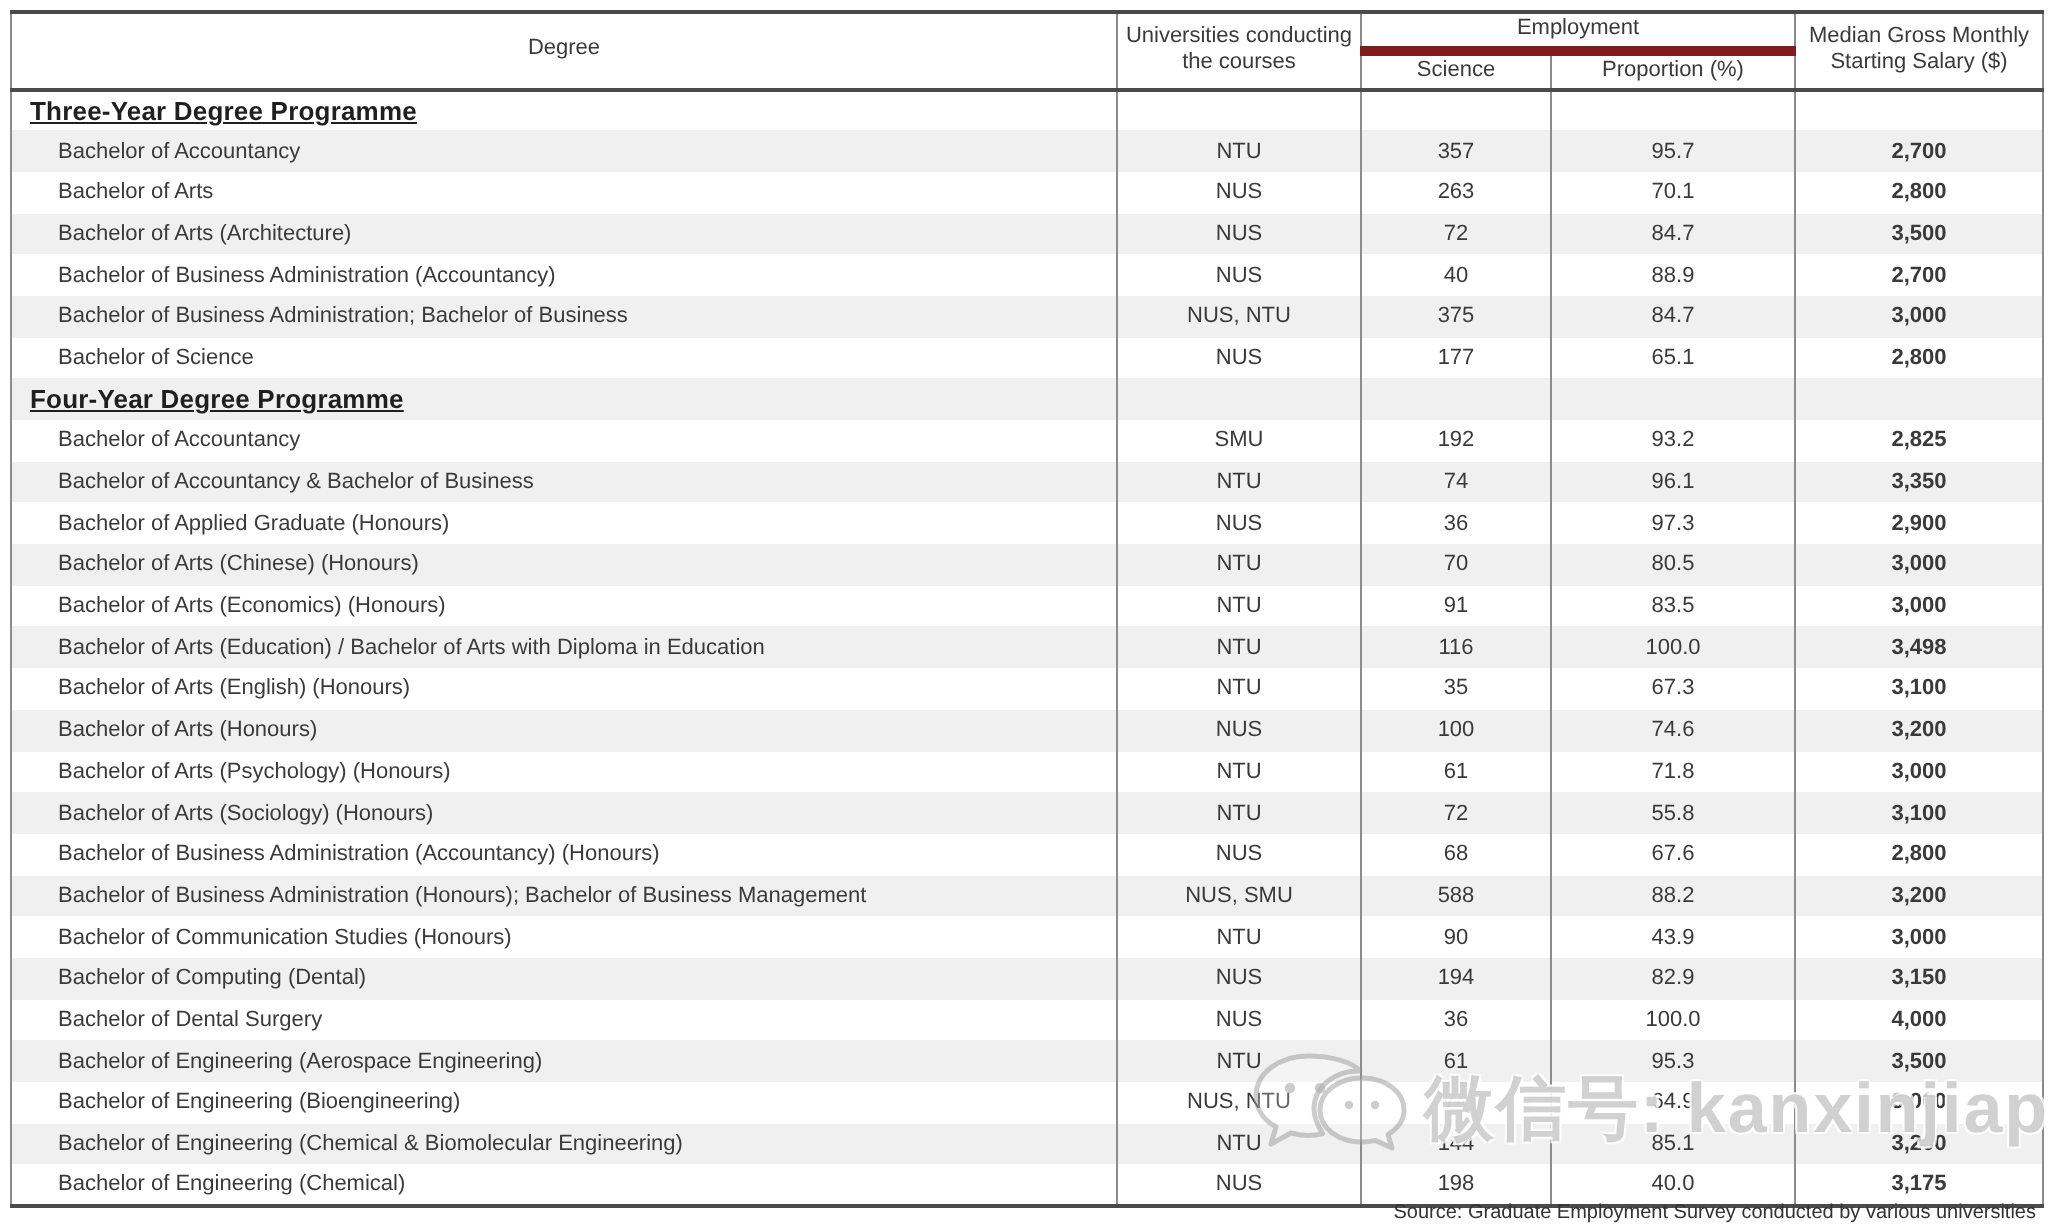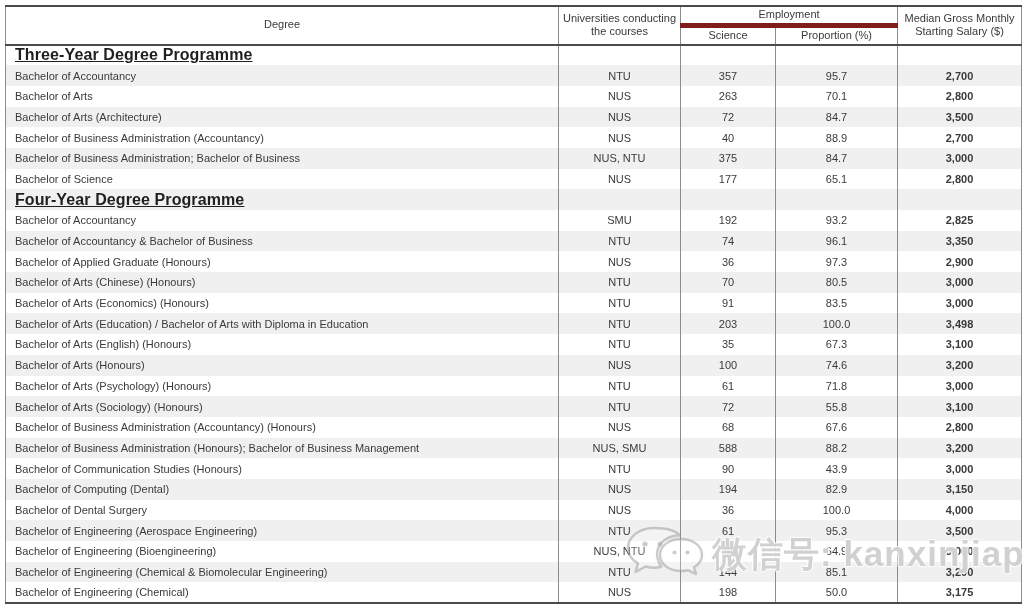--- a/index.html
+++ b/index.html
@@ -34,26 +34,26 @@
   th.h-degree, th.h-uni, th.h-emp, th.h-num, th.h-prop { border-right:1px solid #8c8c8c; }
   th.h-emp { border-bottom:5px solid #7f1d1d; }
   th.h-degree, th.h-uni, th.h-salary { border-bottom:2px solid #4a4a4a; }
   thead tr.hrow2 th { border-bottom:2px solid #4a4a4a; }
 
   tbody td {
     font-size:11px; color:#3a3a3a; vertical-align:middle;
     padding:0 2px; height:20.7px; white-space:nowrap; overflow:hidden;
   }
   tbody tr:nth-child(even) { background:#f0f0f0; }
-  td.col-degree { text-align:left; padding-left:9px; border-right:1px solid #8c8c8c; }
+  td.col-degree { text-align:left; padding-left:23px; border-right:1px solid #8c8c8c; }
   td.col-universities, td.col-number, td.col-proportion { text-align:center; border-right:1px solid #8c8c8c; }
   td.col-salary { text-align:center;font-weight:bold; }
   td.section-cell { padding-left:9px; }
   .section-title {
-    font-weight:bold; text-decoration:underline; color:#1f1f1f; font-size:16px;
+    font-weight:bold; text-decoration:underline; color:#1f1f1f; font-size:13px;
     letter-spacing:0.1px;
   }
 
   .source-note {
     position:absolute; top:601px; right:6px;
     font-size:10px; color:#333333; line-height:11px;
   }
 
   .watermark {
     position:absolute; left:626px; top:524px; height:60px;
@@ -191,21 +191,21 @@
         <tr>
           <td class="col-degree">Bachelor of Arts (Economics) (Honours)</td>
           <td class="col-universities">NTU</td>
           <td class="col-number">91</td>
           <td class="col-proportion">83.5</td>
           <td class="col-salary">3,000</td>
         </tr>
         <tr>
           <td class="col-degree">Bachelor of Arts (Education) / Bachelor of Arts with Diploma in Education</td>
           <td class="col-universities">NTU</td>
-          <td class="col-number">203</td>
+          <td class="col-number">116</td>
           <td class="col-proportion">100.0</td>
           <td class="col-salary">3,498</td>
         </tr>
         <tr>
           <td class="col-degree">Bachelor of Arts (English) (Honours)</td>
           <td class="col-universities">NTU</td>
           <td class="col-number">35</td>
           <td class="col-proportion">67.3</td>
           <td class="col-salary">3,100</td>
         </tr>
@@ -283,26 +283,27 @@
           <td class="col-degree">Bachelor of Engineering (Chemical &amp; Biomolecular Engineering)</td>
           <td class="col-universities">NTU</td>
           <td class="col-number">144</td>
           <td class="col-proportion">85.1</td>
           <td class="col-salary">3,200</td>
         </tr>
         <tr>
           <td class="col-degree">Bachelor of Engineering (Chemical)</td>
           <td class="col-universities">NUS</td>
           <td class="col-number">198</td>
-          <td class="col-proportion">50.0</td>
+          <td class="col-proportion">40.0</td>
           <td class="col-salary">3,175</td>
         </tr>
       </tbody>
   </table>
 
+  <div class="source-note">Source: Graduate Employment Survey conducted by various universities</div>
 
   <div class="watermark">
     <svg class="wm-icon" width="78" height="58" viewBox="0 0 78 58" xmlns="http://www.w3.org/2000/svg">
       <g fill="rgba(255,255,255,0.30)" stroke="rgba(150,150,150,0.65)" stroke-width="2.5" stroke-linejoin="round">
         <path d="M28 3 C13 3 2 12 2 23 c0 6.5 4 12 10 15.5 L9.5 47 l10 -5.5 c2.8 0.8 5.7 1.2 8.5 1.2 2.5 0 5 -0.3 7.3 -0.9 C33 38 31 34 31 29.5 31 18 42 10 54 10.5 50 6 40 3 28 3 Z"></path>
         <path d="M55 14 c-12 0 -21 7 -21 16 0 9 9 16 21 16 2.3 0 4.6 -0.3 6.7 -0.8 L70 49 l-2 -6.8 c5 -3 8 -7.4 8 -12.2 0 -9 -9 -16 -21 -16 Z"></path>
       </g>
       <g fill="rgba(150,150,150,0.65)" stroke="none">
         <circle cx="19" cy="19" r="2.6"></circle>
         <circle cx="34" cy="19" r="2.6"></circle>

